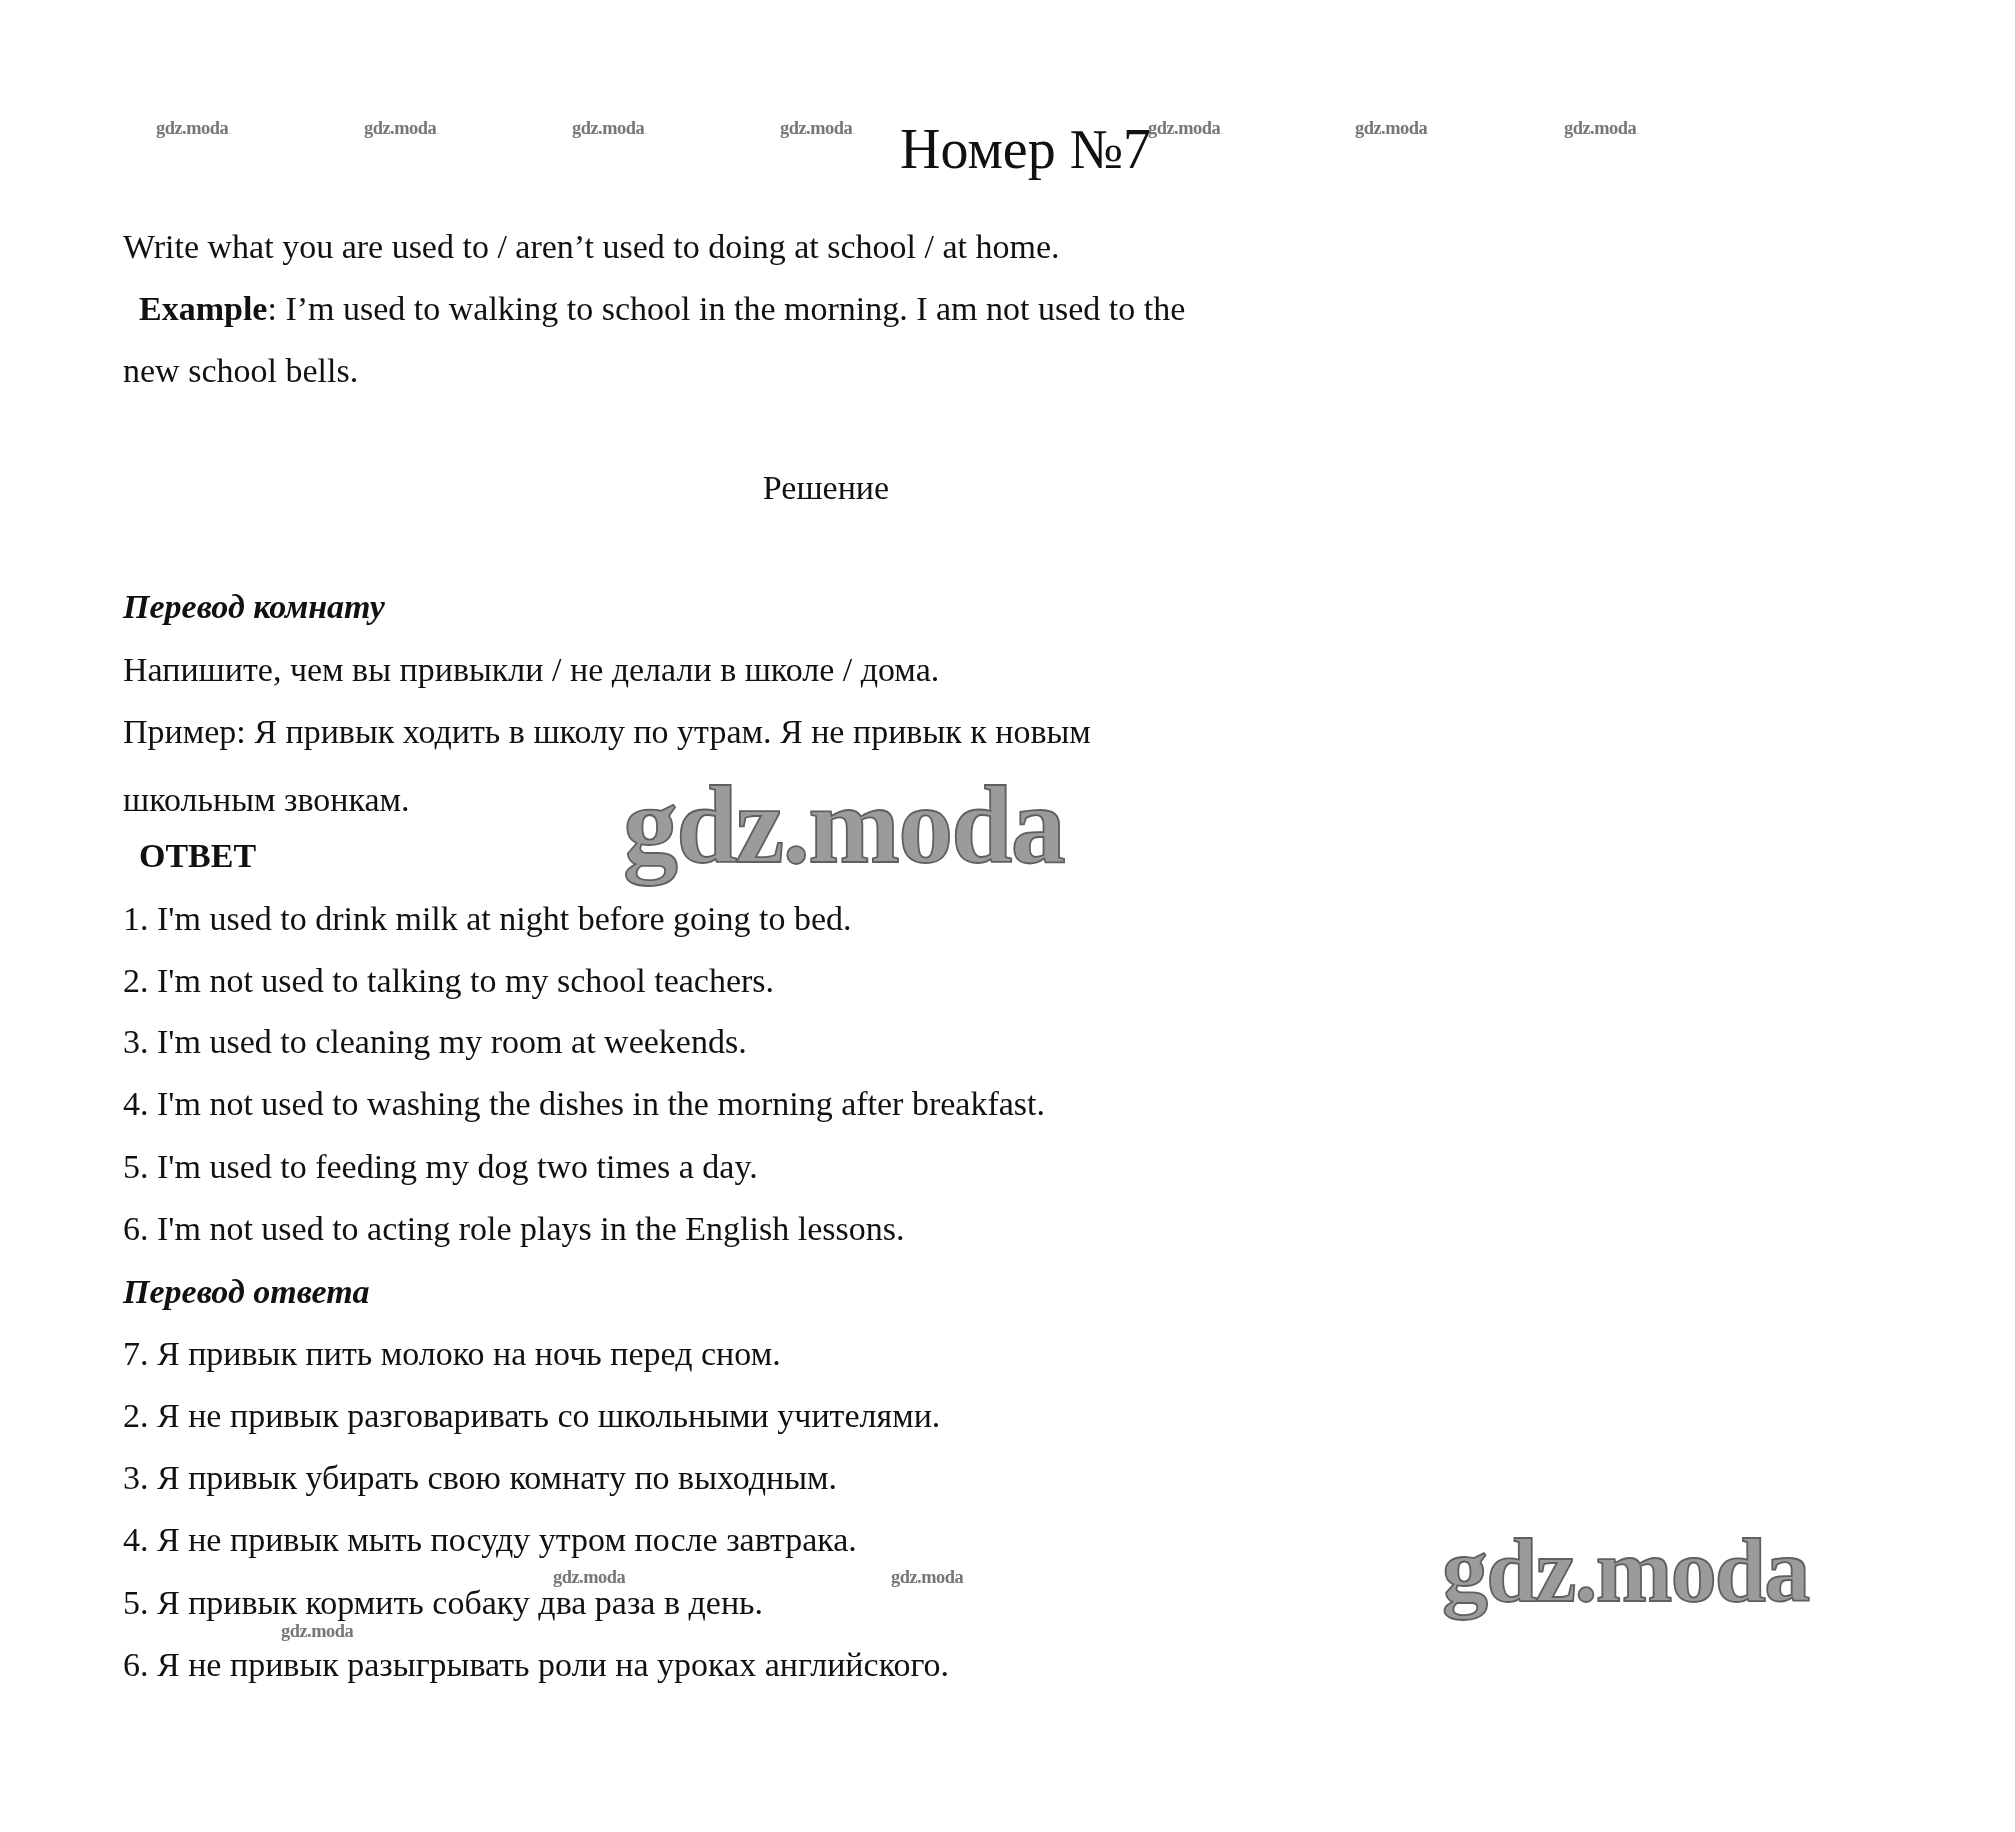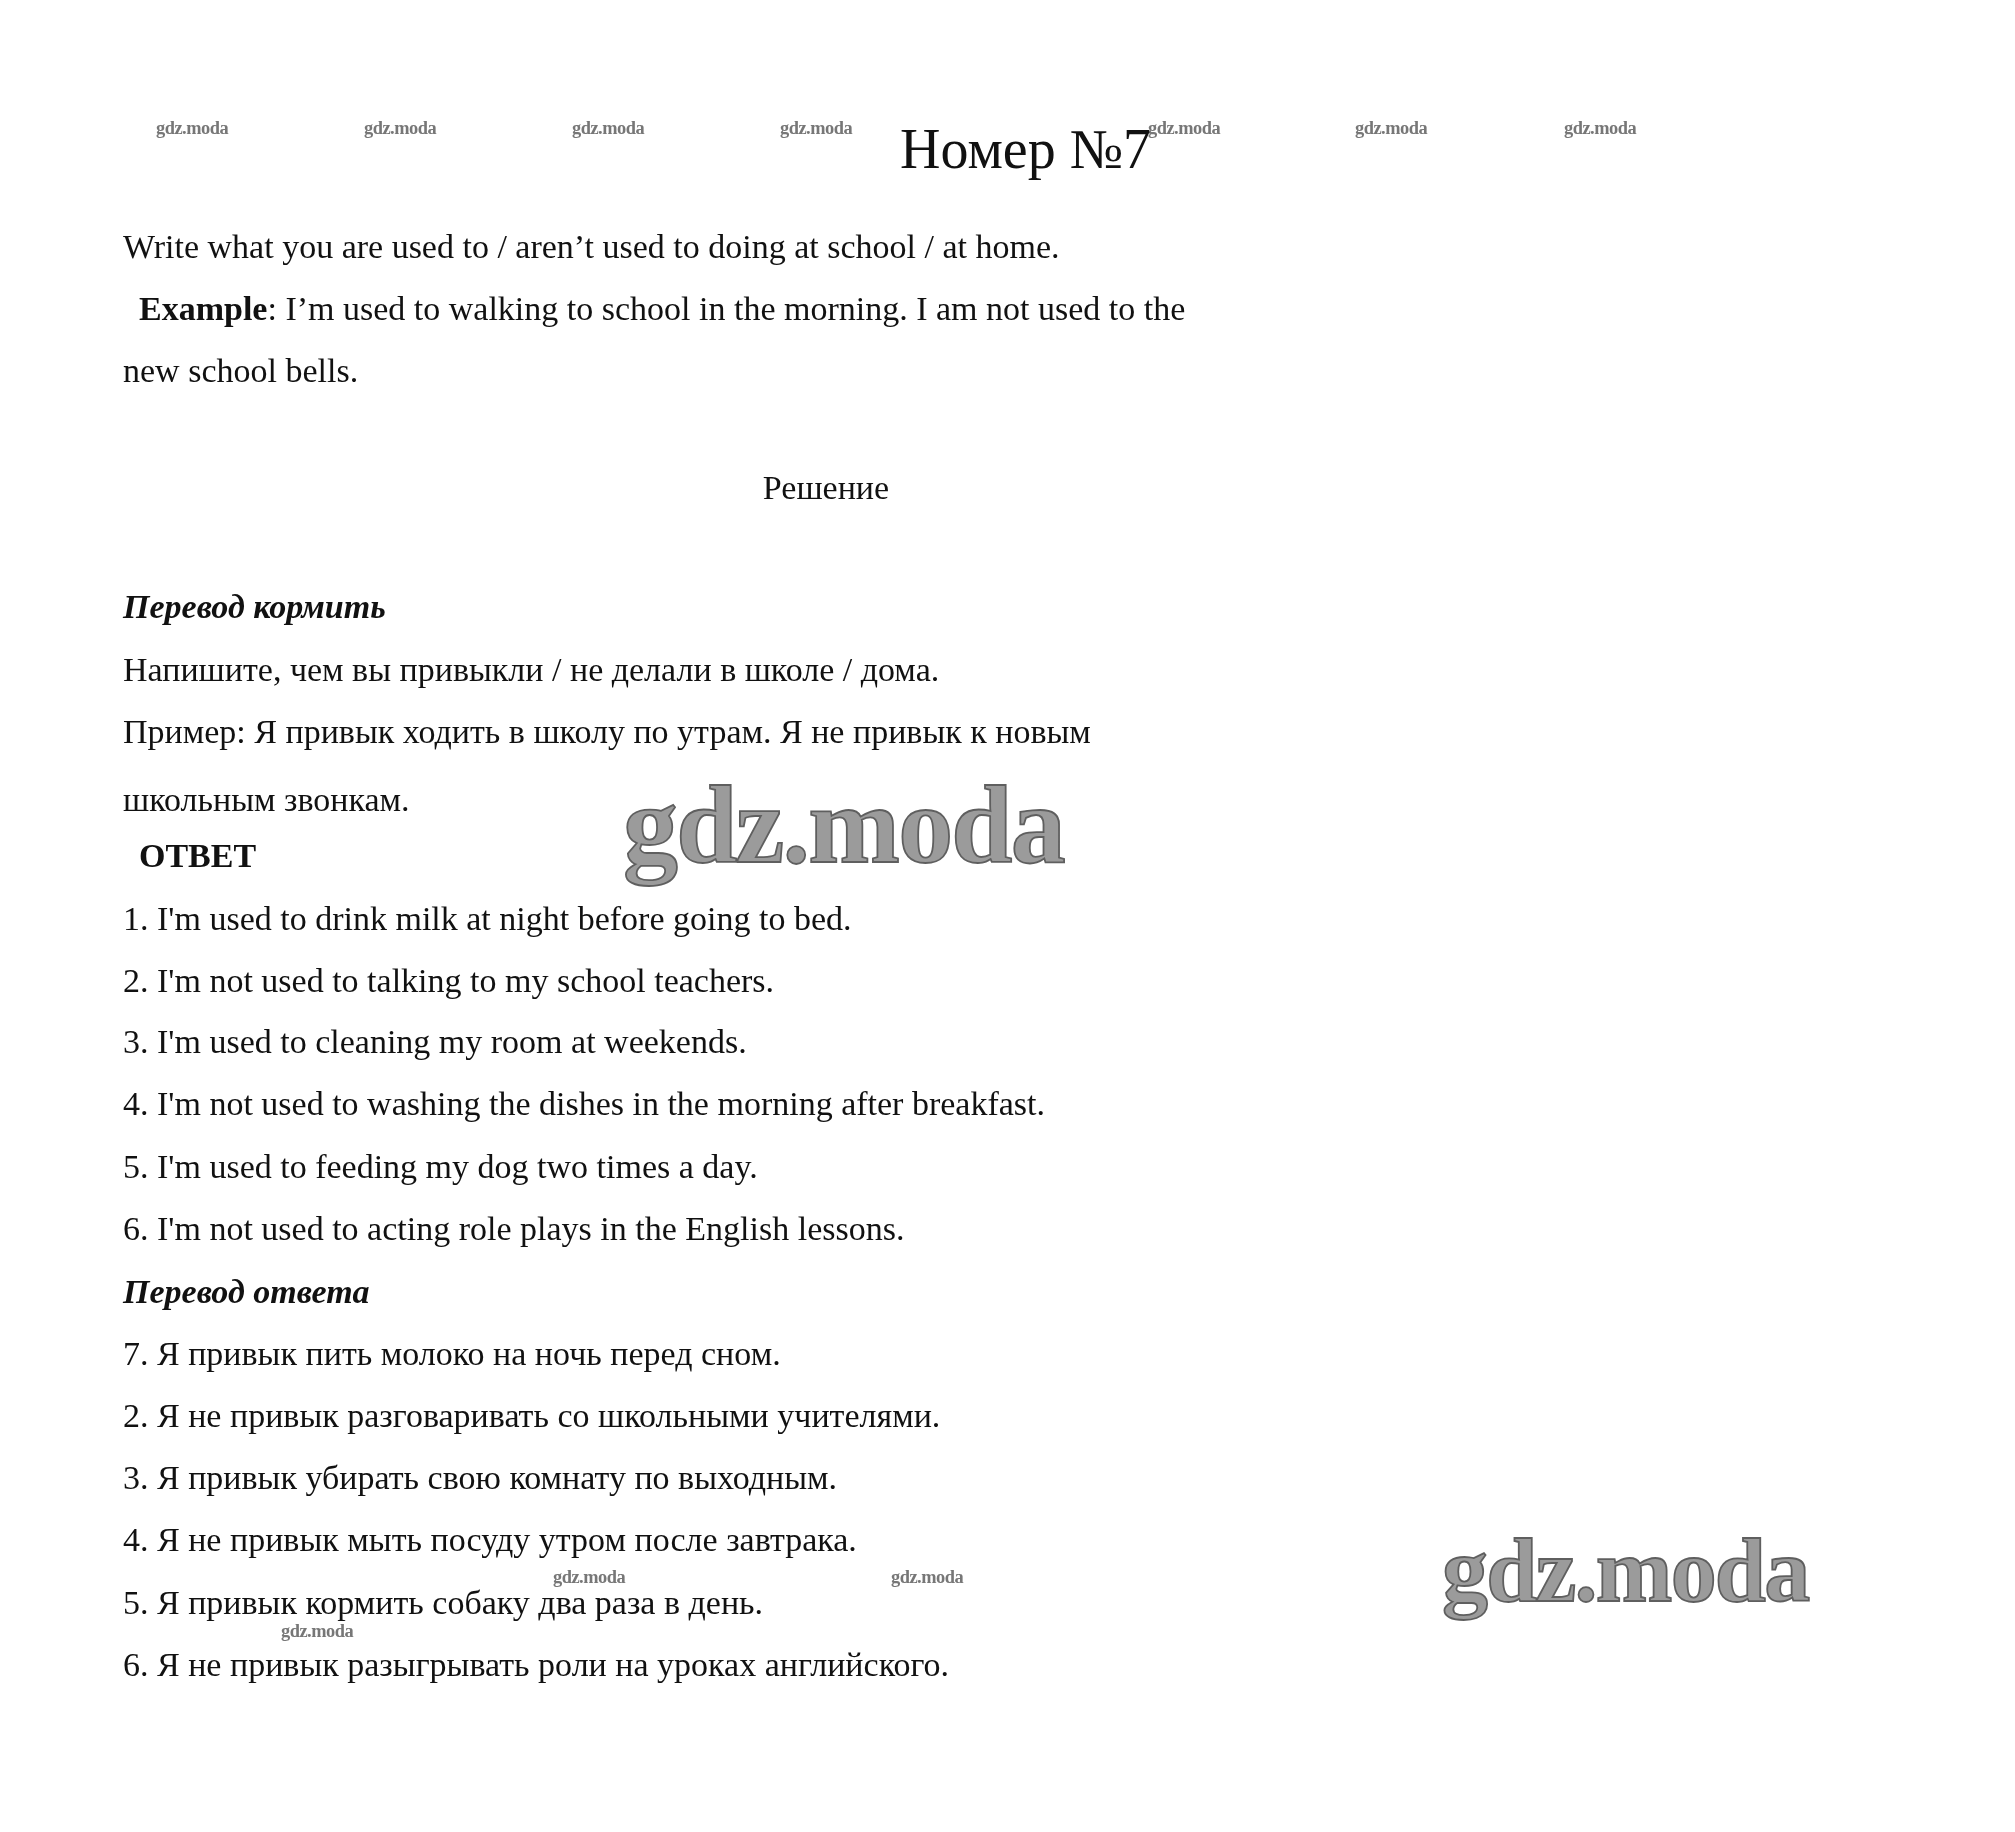--- a/index.html
+++ b/index.html
@@ -25,21 +25,21 @@
 <div class="wm-small" style="left:1564px;top:118px;">gdz.moda</div>
 
 <div class="line" style="left:900px;top:106px;font-size:56px;margin-top:16px;">Номер №7</div>
 
 <div class="line" style="top:219px;">Write what you are used to / aren’t used to doing at school / at home.</div>
 <div class="line" style="top:281px;"><span class="bold">Example</span><span>: I’m used to walking to school in the morning. I am not used to the</span></div>
 <div class="line" style="top:343px;">new school bells.</div>
 
 <div class="line center" style="top:460px;">Решение</div>
 
-<div class="line bi" style="top:579px;">Перевод кормить</div>
+<div class="line bi" style="top:579px;">Перевод комнату</div>
 <div class="line" style="top:642px;">Напишите, чем вы привыкли / не делали в школе / дома.</div>
 <div class="line" style="top:704px;">Пример: Я привык ходить в школу по утрам. Я не привык к новым</div>
 <div class="line" style="top:772px;">школьным звонкам.</div>
 
 <div class="wm-big" style="left:623px;top:770px;">gdz.moda</div>
 
 <div class="line bold" style="top:828px;">ОТВЕТ</div>
 <div class="line" style="top:891px;">1. I'm used to drink milk at night before going to bed.</div>
 <div class="line" style="top:953px;">2. I'm not used to talking to my school teachers.</div>
 <div class="line" style="top:1014px;">3. I'm used to cleaning my room at weekends.</div>

